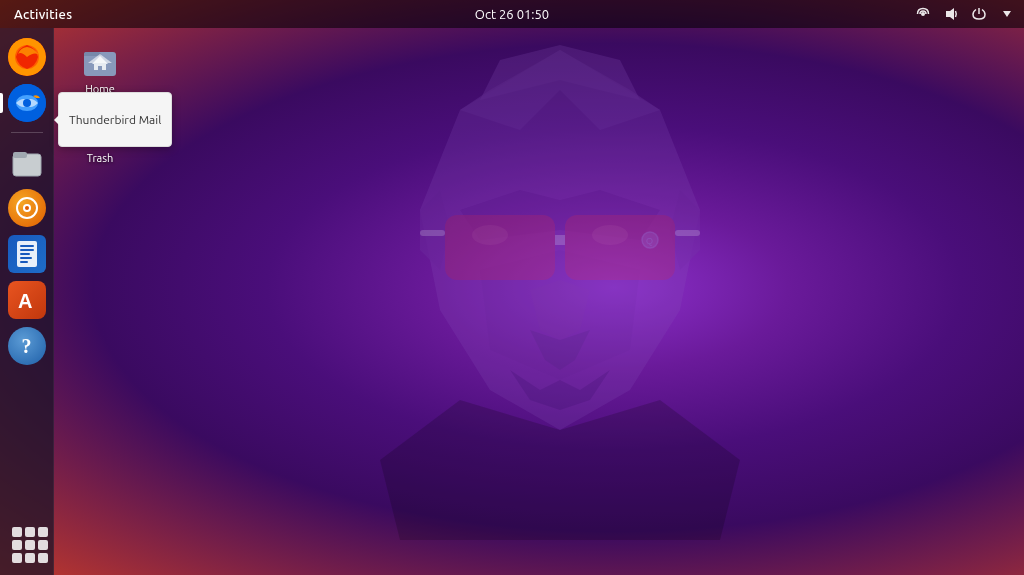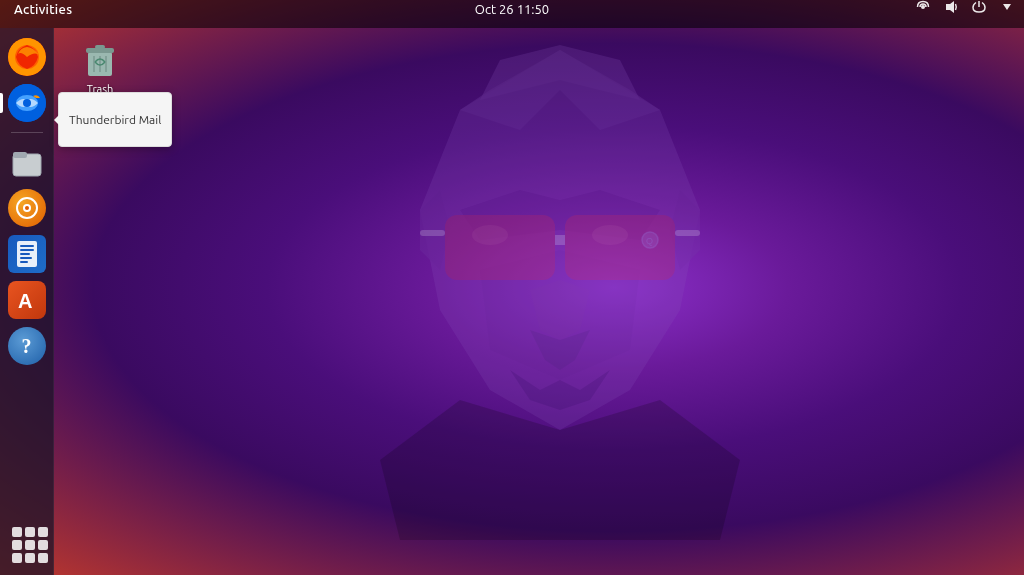--- a/index.html
+++ b/index.html
@@ -31,21 +31,21 @@
 
     
     #topbar {
       position: absolute;
       top: 0;
       left: 0;
       width: 1024px;
       height: 28px;
       background: rgba(0,0,0,0.55);
       display: flex;
-      align-items: flex-end;
+      align-items: center;
       justify-content: space-between;
       z-index: 100;
       padding: 12px 8px;
     }
 
     #topbar-left {
       display: flex;
       align-items: center;
     }
 
@@ -294,21 +294,21 @@
 
     <polygon points="250,300 280,310 310,300 295,330 280,340 265,330" fill="#553388" opacity="0.7"></polygon>
     <polygon points="230,340 260,360 280,350 300,360 330,340 310,370 280,380 250,370" fill="#442277" opacity="0.6"></polygon>
   </svg>
 
   <div id="topbar">
     <div id="topbar-left">
       <span id="activities-label">Activities</span>
     </div>
     <div id="topbar-center">
-      <span>Oct 26  11:50</span>
+      <span>Oct 26  01:50</span>
     </div>
     <div id="topbar-right">
 
       <div class="topbar-icon">
         <svg width="16" height="16" viewBox="0 0 16 16" fill="white">
           <circle cx="8" cy="8" r="2"></circle>
           <path d="M5 8 Q5 5 8 5 Q11 5 11 8" fill="none" stroke="white" stroke-width="1.5"></path>
           <path d="M2.5 8 Q2.5 2.5 8 2.5 Q13.5 2.5 13.5 8" fill="none" stroke="white" stroke-width="1.5"></path>
         </svg>
       </div>
@@ -421,20 +421,33 @@
         <div class="grid-dot"></div>
         <div class="grid-dot"></div>
         <div class="grid-dot"></div>
         <div class="grid-dot"></div>
       </div>
     </div>
   </div>
 
   <div id="desktop-icons">
 
+    <div class="desktop-icon">
+      <div class="home-house">
+        <svg width="44" height="44" viewBox="0 0 44 44">
+
+          <rect x="6" y="16" width="32" height="24" rx="3" fill="#8899bb"></rect>
+          <path d="M6 18 Q6 16 8 16 L20 16 Q22 16 23 18 L23 20 L6 20Z" fill="#7788aa"></path>
+
+          <polygon points="22,20 14,28 16,28 16,34 20,34 20,30 24,30 24,34 28,34 28,28 30,28" fill="white" opacity="0.8"></polygon>
+          <polygon points="22,18 10,27 34,27" fill="white" opacity="0.6"></polygon>
+        </svg>
+      </div>
+      <span class="desktop-icon-label">Home</span>
+    </div>
 
     <div class="desktop-icon">
       <div class="trash-bin">
         <svg width="44" height="44" viewBox="0 0 44 44">
 
           <rect x="10" y="16" width="24" height="24" rx="2" fill="#9ab8b0"></rect>
 
           <rect x="8" y="12" width="28" height="5" rx="2" fill="#7a9890"></rect>
 
           <rect x="17" y="9" width="10" height="4" rx="2" fill="#7a9890"></rect>

